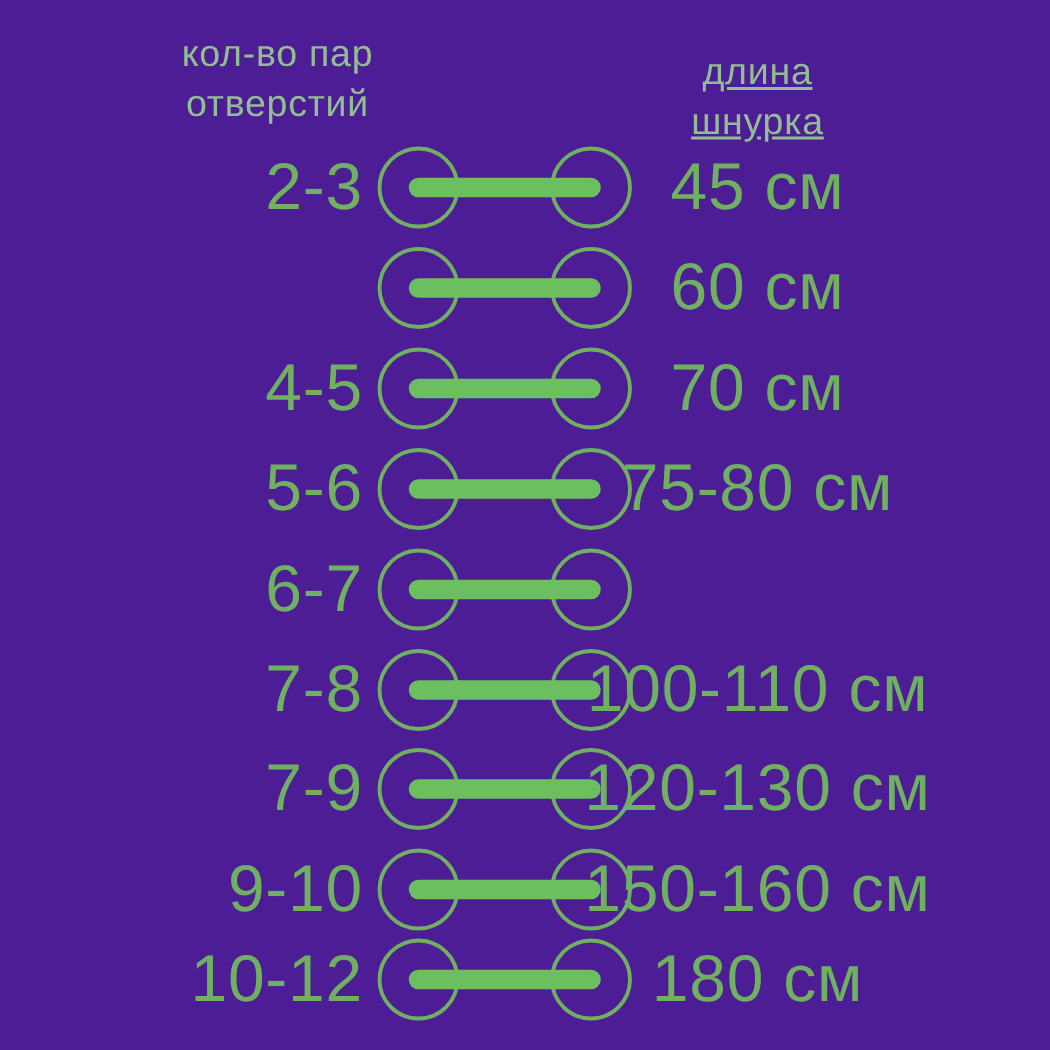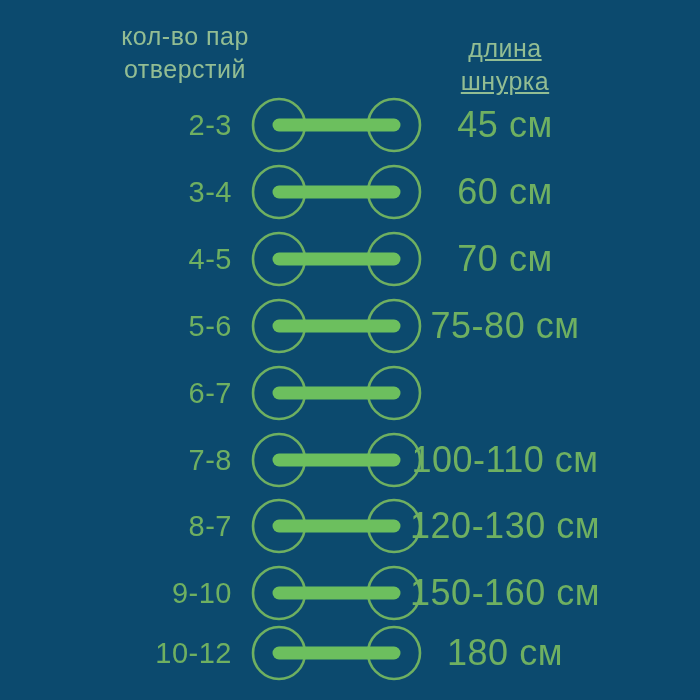--- a/index.html
+++ b/index.html
@@ -50,45 +50,45 @@
   
   .row {
     position: absolute;
     left: 0;
     width: 700px;
     height: 66px;
   }
 
   .pairs-cell {
     position: absolute;
-    left: 20px;
+    left: 30px;
     top: 0;
     width: 212px;
     height: 66px;
     display: flex;
     align-items: center;
     justify-content: flex-end;
     color: #6fb061;
-    font-size: 29px;
+    font-size: 44px;
     line-height: 40px;
     letter-spacing: 0.5px;
     white-space: nowrap;
   }
 
   .length-cell {
     position: absolute;
     left: 380px;
     top: 0;
     width: 250px;
     height: 66px;
     display: flex;
     align-items: center;
     justify-content: center;
     color: #6fb061;
-    font-size: 36px;
+    font-size: 44px;
     line-height: 40px;
     letter-spacing: 0.5px;
     white-space: nowrap;
   }
 
   .icon-cell {
     position: absolute;
     left: 243px;
     top: 0;
     width: 180px;
@@ -97,21 +97,21 @@
     align-items: center;
     justify-content: center;
   }
   .shoe-icon {
     display: block;
   }
 </style>
 </head>
 <body style="background: rgb(252, 252, 251);">
 
-<div id="chart" style="background: #0c4a6e;">
+<div id="chart" style="background: #4c1d95;">
 
   <div class="col-header" id="header-left" style="color: rgb(147, 189, 147);">
     <span class="hl">кол-во пар</span>
     <span class="hl">отверстий</span>
   </div>
 
   <div class="col-header" id="header-right" style="color: rgb(147, 189, 147);">
     <span class="hl">длина</span>
     <span class="hl">шнурка</span>
   </div>
@@ -122,21 +122,20 @@
         <div class="icon-cell">
           <svg class="shoe-icon" width="180" height="62" viewBox="0 0 180 62">
             <circle cx="36" cy="31" r="26" fill="none" stroke="#6fb061" stroke-width="2.6"></circle>
             <circle cx="151" cy="31" r="26" fill="none" stroke="#6fb061" stroke-width="2.6"></circle>
             <line x1="36" y1="31" x2="151" y2="31" stroke="#6cbf5e" stroke-width="13" stroke-linecap="round"></line>
           </svg>
         </div>
         <div class="length-cell" style="color: rgb(111, 176, 97);">45 см</div>
       </div>
       <div class="row" style="top: 159px;">
-        <div class="pairs-cell" style="color: rgb(111, 176, 97);">3-4</div>
         <div class="icon-cell">
           <svg class="shoe-icon" width="180" height="62" viewBox="0 0 180 62">
             <circle cx="36" cy="31" r="26" fill="none" stroke="#6fb061" stroke-width="2.6"></circle>
             <circle cx="151" cy="31" r="26" fill="none" stroke="#6fb061" stroke-width="2.6"></circle>
             <line x1="36" y1="31" x2="151" y2="31" stroke="#6cbf5e" stroke-width="13" stroke-linecap="round"></line>
           </svg>
         </div>
         <div class="length-cell" style="color: rgb(111, 176, 97);">60 см</div>
       </div>
       <div class="row" style="top: 226px;">
@@ -176,21 +175,21 @@
         <div class="icon-cell">
           <svg class="shoe-icon" width="180" height="62" viewBox="0 0 180 62">
             <circle cx="36" cy="31" r="26" fill="none" stroke="#6fb061" stroke-width="2.6"></circle>
             <circle cx="151" cy="31" r="26" fill="none" stroke="#6fb061" stroke-width="2.6"></circle>
             <line x1="36" y1="31" x2="151" y2="31" stroke="#6cbf5e" stroke-width="13" stroke-linecap="round"></line>
           </svg>
         </div>
         <div class="length-cell" style="color: rgb(111, 176, 97);">100-110 см</div>
       </div>
       <div class="row" style="top: 493px;">
-        <div class="pairs-cell" style="color: rgb(111, 176, 97);">8-7</div>
+        <div class="pairs-cell" style="color: rgb(111, 176, 97);">7-9</div>
         <div class="icon-cell">
           <svg class="shoe-icon" width="180" height="62" viewBox="0 0 180 62">
             <circle cx="36" cy="31" r="26" fill="none" stroke="#6fb061" stroke-width="2.6"></circle>
             <circle cx="151" cy="31" r="26" fill="none" stroke="#6fb061" stroke-width="2.6"></circle>
             <line x1="36" y1="31" x2="151" y2="31" stroke="#6cbf5e" stroke-width="13" stroke-linecap="round"></line>
           </svg>
         </div>
         <div class="length-cell" style="color: rgb(111, 176, 97);">120-130 см</div>
       </div>
       <div class="row" style="top: 560px; text-align: center;">

